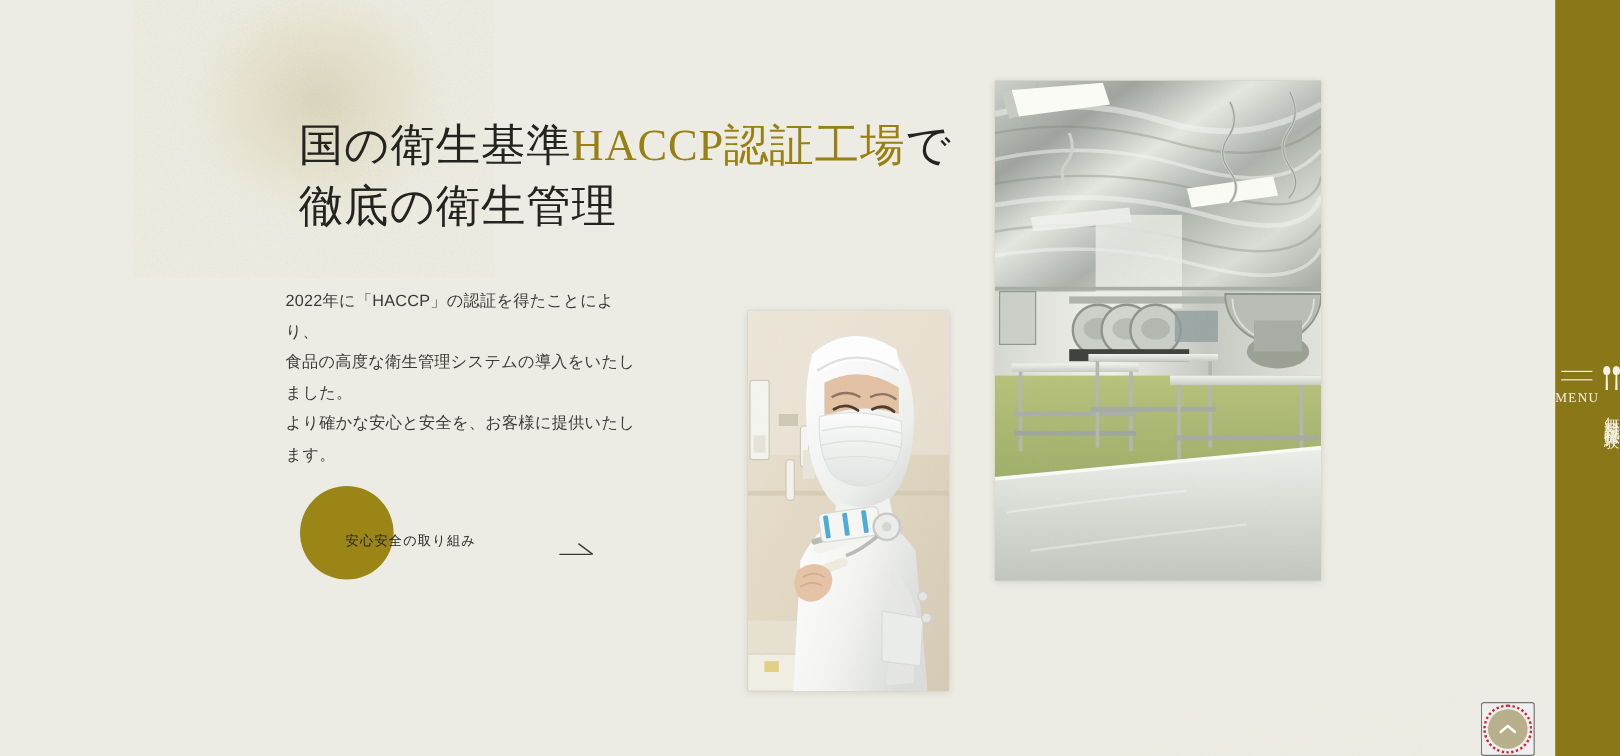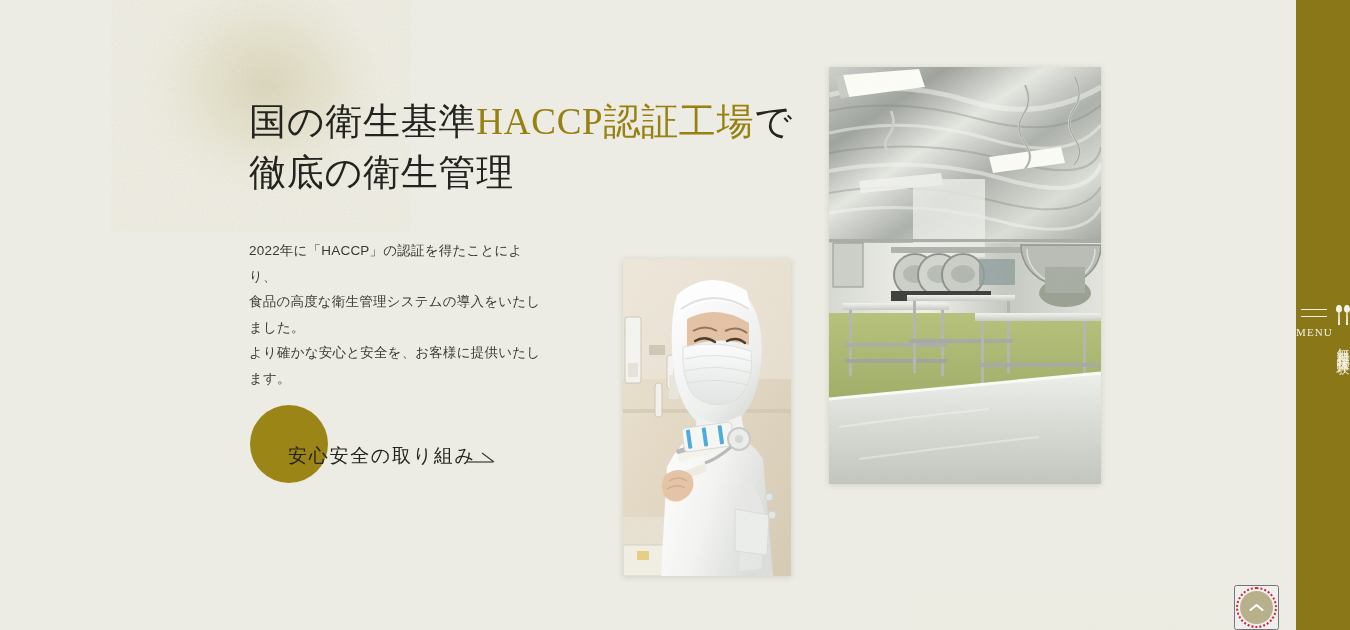--- a/index.html
+++ b/index.html
@@ -58,21 +58,21 @@
     letter-spacing: .02em;
     color: #23231f;
     font-weight: 400;
     white-space: pre-wrap;
   }
   .headline .hl-gold { color: #968112; }
 
   
   .lead {
     position: absolute;
-    left: 249px;
+    left: 238px;
     top: 238px;
     width: 300px;
     font-size: 13.5px;
     line-height: 25.6px;
     letter-spacing: .015em;
     color: #3a3a34;
     white-space: pre-wrap;
   }
 
   
@@ -91,21 +91,21 @@
     left: 0; top: 0;
     width: 78px; height: 78px;
     border-radius: 50%;
     background: #9c8517;
   }
   .cta-label {
     position: absolute;
     left: 38px;
     top: 38px;
     font-family: "Liberation Serif", "DejaVu Serif", serif;
-    font-size: 19px;
+    font-size: 11px;
     letter-spacing: .09em;
     color: #25251f;
     white-space: nowrap;
   }
   .cta-arrow {
     position: absolute;
     left: 216px;
     top: 46px;
     width: 30px;
     height: 14px;

